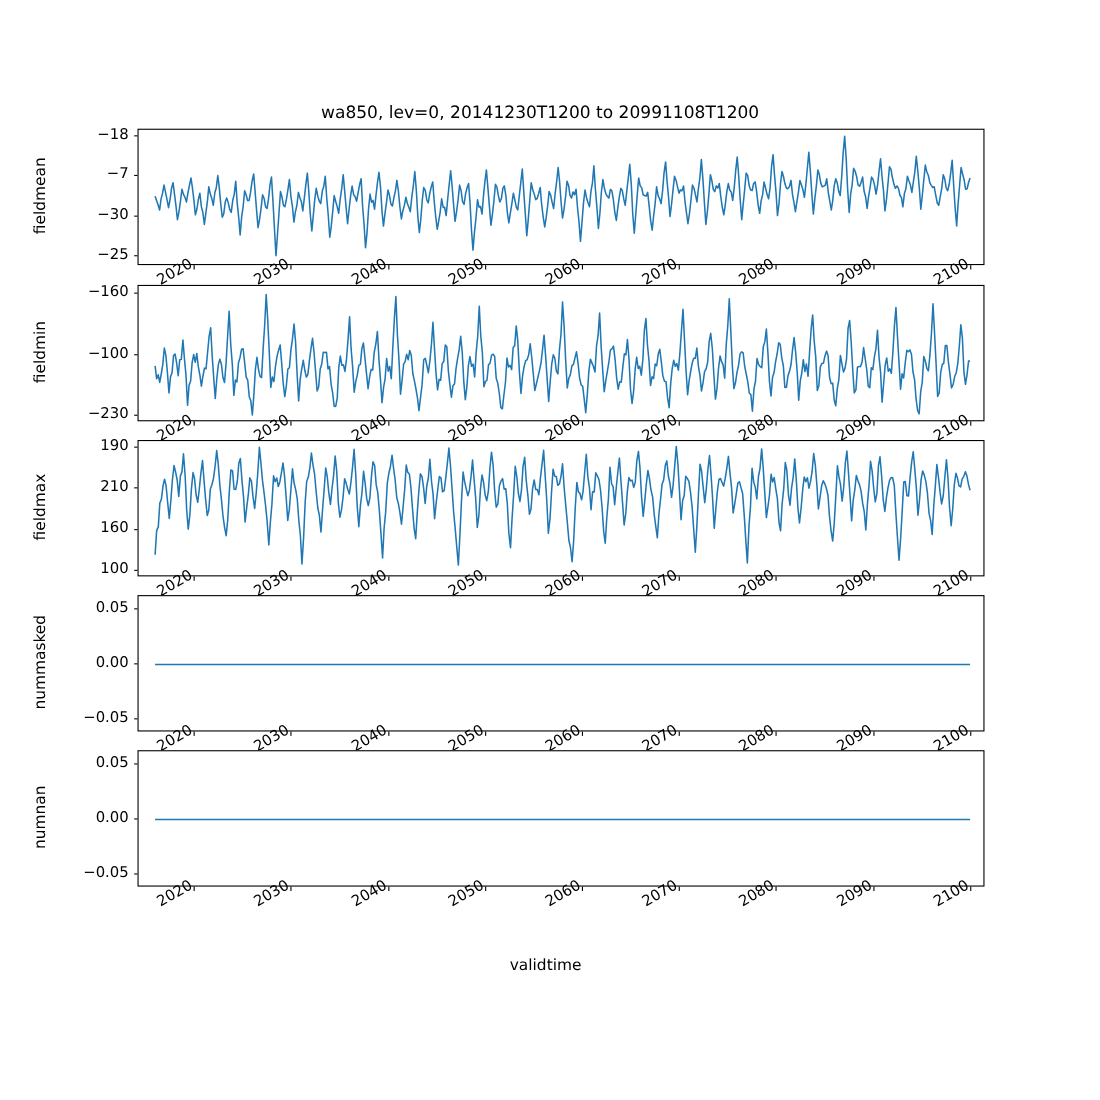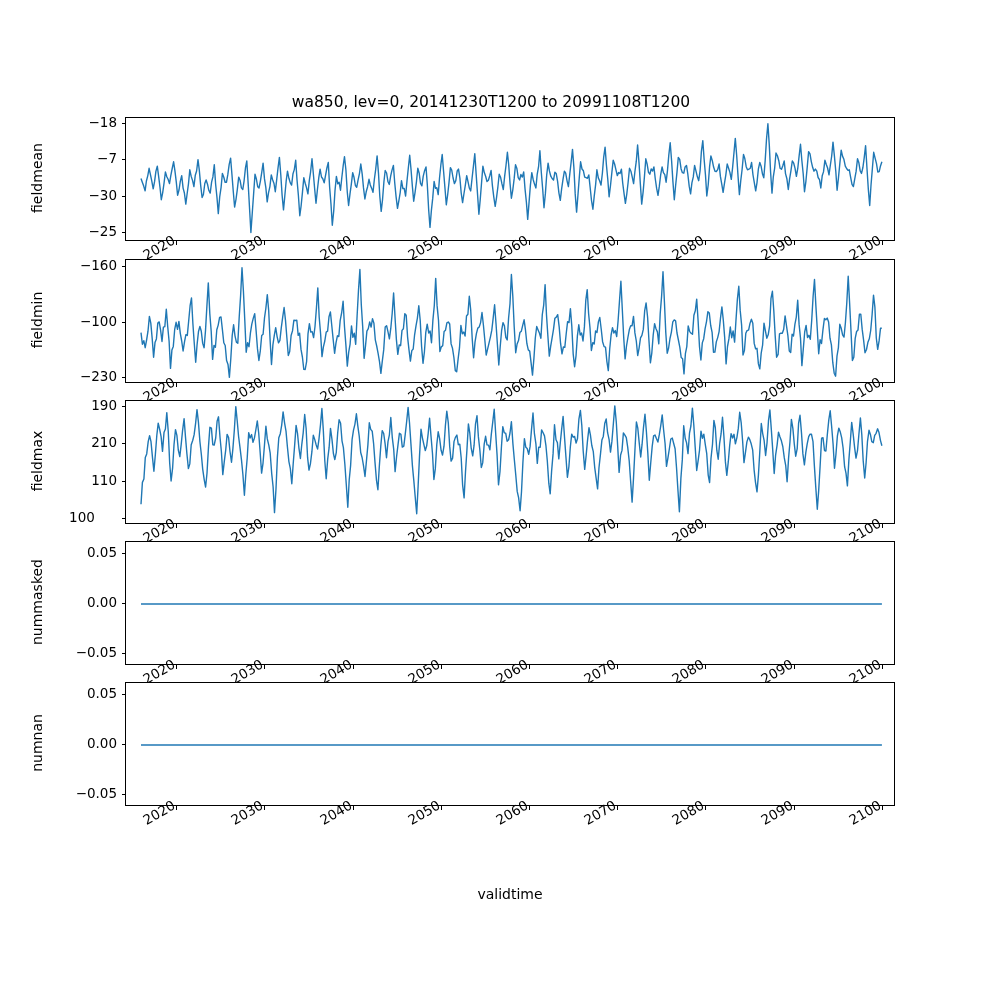--- a/index.html
+++ b/index.html
@@ -155,23 +155,23 @@
     <div class="xtick" style="left: 757.568px; top: 391px;">2090</div>
     <div class="xtickmark" style="left: 881.77px; top: 383px;"></div>
     <div class="xtick" style="left: 845.77px; top: 391px;">2100</div>
     <div class="ylabel" style="width: 124px; left: -25px; top: 312px;">fieldmin</div>
     <div class="axes" style="left: 125px; top: 400px; width: 770px; height: 124px;">
       <svg width="770" height="124">
         <polyline fill="none" stroke="#1f77b4" stroke-width="1.4" stroke-linejoin="round" points="15.0,103.3 16.4,81.4 17.9,78.0 19.3,56.4 20.7,52.9 22.2,40.7 23.6,34.6 25.0,40.7 26.5,56.6 27.9,70.3 29.4,53.0 30.8,34.5 32.2,22.2 33.7,28.5 35.1,35.6 36.5,50.4 38.0,31.6 39.4,28.0 40.8,11.6 42.3,31.3 43.7,62.2 45.1,80.0 46.6,67.2 48.0,43.7 49.5,28.6 50.9,34.4 52.3,49.0 53.8,55.6 55.2,43.3 56.6,29.3 58.1,17.7 59.5,36.1 60.9,52.7 62.4,67.6 63.8,62.9 65.2,43.7 66.7,39.5 68.1,33.9 69.6,22.4 71.0,8.6 72.4,20.9 73.9,40.5 75.3,53.0 76.7,68.1 78.2,78.6 79.6,86.0 81.0,72.2 82.5,45.4 83.9,26.3 85.4,27.1 86.8,43.8 88.2,44.0 89.7,37.0 91.1,20.2 92.5,15.8 94.0,36.2 95.4,50.7 96.8,73.6 98.3,60.3 99.7,49.2 101.1,33.4 102.6,36.6 104.0,50.5 105.5,61.2 106.9,47.6 108.3,29.5 109.8,5.6 111.2,19.8 112.6,35.5 114.1,47.3 115.5,59.2 116.9,73.5 118.4,94.3 119.8,73.5 121.2,57.3 122.7,31.6 124.1,37.0 125.6,33.6 127.0,41.3 128.4,37.1 129.9,28.5 131.3,19.9 132.7,32.0 134.2,52.0 135.6,72.1 137.0,62.3 138.5,43.8 139.9,25.2 141.3,37.9 142.8,44.1 144.2,52.2 145.7,72.6 147.1,85.8 148.5,111.6 150.0,87.8 151.4,56.2 152.8,36.8 154.3,32.7 155.7,24.1 157.1,10.9 158.6,22.1 160.0,30.1 161.4,45.8 162.9,60.6 164.3,67.3 165.8,82.7 167.2,62.7 168.6,44.9 170.1,24.4 171.5,32.4 172.9,46.8 174.4,57.5 175.8,43.3 177.2,31.8 178.7,13.5 180.1,27.3 181.6,56.7 183.0,69.1 184.4,62.8 185.9,50.7 187.3,34.2 188.7,38.4 190.2,44.0 191.6,48.1 193.0,37.8 194.5,23.6 195.9,7.5 197.3,28.9 198.8,59.7 200.2,77.8 201.7,58.1 203.1,46.7 204.5,27.4 206.0,38.6 207.4,52.5 208.8,58.6 210.3,51.3 211.7,31.8 213.1,18.8 214.6,22.2 216.0,39.8 217.4,46.6 218.9,63.7 220.3,83.7 221.8,106.3 223.2,79.0 224.6,64.6 226.1,38.3 227.5,29.2 228.9,23.3 230.4,12.8 231.8,24.8 233.2,34.9 234.7,51.5 236.1,56.5 237.5,64.6 239.0,75.5 240.4,60.4 241.9,43.9 243.3,21.8 244.7,28.4 246.2,30.2 247.6,42.5 249.0,61.4 250.5,79.5 251.9,88.7 253.3,65.7 254.8,44.9 256.2,29.7 257.7,32.5 259.1,42.6 260.5,56.7 262.0,40.6 263.4,33.8 264.8,16.5 266.3,36.7 267.7,48.2 269.1,70.6 270.6,55.5 272.0,43.8 273.4,32.3 274.9,33.4 276.3,46.1 277.8,45.1 279.2,33.6 280.6,21.0 282.1,6.4 283.5,21.8 284.9,42.4 286.4,64.6 287.8,79.4 289.2,95.7 290.7,112.7 292.1,85.5 293.5,55.4 295.0,28.2 296.4,36.8 297.9,43.6 299.3,49.6 300.7,44.8 302.2,32.3 303.6,17.3 305.0,35.1 306.5,52.8 307.9,78.5 309.3,67.9 310.8,43.4 312.2,30.8 313.6,37.4 315.1,49.3 316.5,54.1 318.0,45.2 319.4,24.5 320.8,10.1 322.3,21.9 323.7,45.4 325.1,60.1 326.6,57.1 328.0,40.6 329.4,36.4 330.9,34.1 332.3,43.7 333.8,43.2 335.2,57.0 336.6,83.8 338.1,96.9 339.5,70.7 340.9,49.4 342.4,22.9 343.8,32.2 345.2,47.2 346.7,54.9 348.1,44.2 349.5,23.0 351.0,14.7 352.4,35.9 353.9,49.5 355.3,66.5 356.7,61.9 358.2,43.1 359.6,35.3 361.0,43.9 362.5,44.1 363.9,48.8 365.3,33.4 366.8,20.7 368.2,8.3 369.6,31.3 371.1,54.4 372.5,83.8 374.0,70.5 375.4,46.5 376.8,25.6 378.3,31.9 379.7,32.1 381.1,40.2 382.6,38.8 384.0,32.0 385.4,20.7 386.9,42.6 388.3,58.2 389.7,73.3 391.2,90.4 392.6,96.7 394.1,109.7 395.5,90.7 396.9,61.5 398.4,37.6 399.8,46.2 401.2,47.5 402.7,53.4 404.1,45.4 405.5,28.6 407.0,12.0 408.4,32.3 409.9,42.8 411.3,62.4 412.7,46.1 414.2,46.2 415.6,28.9 417.0,31.5 418.5,34.9 419.9,44.3 421.3,59.7 422.8,82.2 424.2,92.8 425.6,70.1 427.1,52.4 428.5,23.7 430.0,38.8 431.4,41.6 432.8,57.9 434.3,41.7 435.7,27.9 437.1,15.4 438.6,37.4 440.0,56.8 441.4,76.3 442.9,65.6 444.3,46.2 445.7,33.1 447.2,36.2 448.6,35.5 450.1,42.1 451.5,37.5 452.9,18.2 454.4,9.4 455.8,24.3 457.2,50.0 458.7,68.4 460.1,54.9 461.5,39.6 463.0,26.7 464.4,33.9 465.8,44.5 467.3,50.7 468.7,66.3 470.2,77.7 471.6,87.9 473.0,66.5 474.5,52.8 475.9,39.1 477.3,35.4 478.8,22.2 480.2,18.0 481.6,31.7 483.1,38.7 484.5,51.1 485.9,40.4 487.4,22.3 488.8,4.9 490.3,21.3 491.7,45.4 493.1,71.4 494.6,54.0 496.0,49.4 497.4,31.9 498.9,34.1 500.3,36.6 501.7,46.2 503.2,59.8 504.6,79.7 506.1,101.1 507.5,77.4 508.9,49.7 510.4,21.0 511.8,27.2 513.2,41.6 514.7,56.0 516.1,43.2 517.5,26.3 519.0,13.2 520.4,30.8 521.8,51.7 523.3,79.3 524.7,62.2 526.2,45.4 527.6,34.9 529.0,34.0 530.5,37.8 531.9,41.0 533.3,33.7 534.8,24.3 536.2,13.9 537.6,28.7 539.1,42.8 540.5,65.4 541.9,57.2 543.4,47.5 544.8,38.0 546.3,37.1 547.7,42.5 549.1,47.7 550.6,67.7 552.0,90.0 553.4,110.8 554.9,77.1 556.3,58.9 557.7,24.8 559.2,37.3 560.6,41.9 562.0,52.6 563.5,32.2 564.9,25.0 566.4,7.1 567.8,24.0 569.2,46.3 570.7,69.5 572.1,59.9 573.5,49.3 575.0,30.1 576.4,37.2 577.8,33.2 579.3,43.6 580.7,52.3 582.2,74.1 583.6,81.5 585.0,57.2 586.5,43.2 587.9,19.5 589.3,26.5 590.8,49.2 592.2,58.2 593.6,42.7 595.1,32.7 596.5,16.2 597.9,35.3 599.4,60.9 600.8,74.4 602.3,60.7 603.7,44.4 605.1,32.7 606.6,37.0 608.0,33.3 609.4,42.8 610.9,36.6 612.3,27.4 613.7,11.3 615.2,21.8 616.6,39.7 618.0,61.6 619.5,51.1 620.9,40.9 622.4,36.1 623.8,38.7 625.2,42.8 626.7,49.2 628.1,68.8 629.5,81.3 631.0,90.9 632.4,74.4 633.8,50.7 635.3,22.5 636.7,32.6 638.1,39.3 639.6,54.5 641.0,42.1 642.5,19.7 643.9,9.0 645.3,28.1 646.8,50.1 648.2,72.5 649.6,54.2 651.1,44.1 652.5,31.2 653.9,35.8 655.4,39.8 656.8,45.5 658.3,56.9 659.7,64.3 661.1,80.8 662.6,56.9 664.0,40.5 665.4,18.4 666.9,27.6 668.3,43.1 669.7,55.2 671.2,47.6 672.6,22.2 674.0,14.3 675.5,32.1 676.9,52.9 678.4,63.9 679.8,51.6 681.2,42.8 682.7,35.7 684.1,33.1 685.5,33.3 687.0,40.6 688.4,65.1 689.8,86.5 691.3,108.2 692.7,89.4 694.1,65.2 695.6,37.2 697.0,36.7 698.5,49.5 699.9,50.0 701.3,33.7 702.8,18.9 704.2,9.8 705.6,25.0 707.1,43.3 708.5,67.3 709.9,53.8 711.4,34.8 712.8,27.1 714.2,30.7 715.7,36.9 717.1,47.0 718.6,65.7 720.0,72.1 721.4,84.9 722.9,58.6 724.3,40.7 725.7,21.4 727.2,33.3 728.6,46.4 730.0,57.1 731.5,49.7 732.9,33.3 734.4,16.9 735.8,33.6 737.2,59.8 738.7,77.0 740.1,61.7 741.5,40.3 743.0,29.3 744.4,33.4 745.8,40.7 747.3,41.7 748.7,34.3 750.1,32.3 751.6,27.8 753.0,31.6 754.5,39.6 755.9,44.7"></polyline>
       </svg>
     </div>
     <div class="ytickmark" style="left: 121.5px; top: 518.364px;"></div>
-    <div class="ytick" style="left: 47px; top: 509.364px; width: 70px; text-align: center;">100</div>
+    <div class="ytick" style="left: 47px; top: 509.364px; width: 70px;">100</div>
     <div class="ytickmark" style="left: 121.5px; top: 480.788px;"></div>
-    <div class="ytick" style="left: 47px; top: 471.788px; width: 70px;">110</div>
+    <div class="ytick" style="left: 47px; top: 471.788px; width: 70px;">160</div>
     <div class="ytickmark" style="left: 121.5px; top: 443.212px;"></div>
     <div class="ytick" style="left: 47px; top: 434.212px; width: 70px;">210</div>
     <div class="ytickmark" style="left: 121.5px; top: 405.636px;"></div>
     <div class="ytick" style="left: 47px; top: 396.636px; width: 70px;">190</div>
     <div class="xtickmark" style="left: 176.157px; top: 524px;"></div>
     <div class="xtick" style="left: 140.157px; top: 532px;">2020</div>
     <div class="xtickmark" style="left: 264.359px; top: 524px;"></div>
     <div class="xtick" style="left: 228.359px; top: 532px;">2030</div>
     <div class="xtickmark" style="left: 352.56px; top: 524px;"></div>
     <div class="xtick" style="left: 316.56px; top: 532px;">2040</div>
@@ -241,14 +241,14 @@
     <div class="xtick" style="left: 492.963px; top: 814px;">2060</div>
     <div class="xtickmark" style="left: 617.165px; top: 806px;"></div>
     <div class="xtick" style="left: 581.165px; top: 814px;">2070</div>
     <div class="xtickmark" style="left: 705.367px; top: 806px;"></div>
     <div class="xtick" style="left: 669.367px; top: 814px;">2080</div>
     <div class="xtickmark" style="left: 793.568px; top: 806px;"></div>
     <div class="xtick" style="left: 757.568px; top: 814px;">2090</div>
     <div class="xtickmark" style="left: 881.77px; top: 806px;"></div>
     <div class="xtick" style="left: 845.77px; top: 814px;">2100</div>
     <div class="ylabel" style="width: 124px; left: -25px; top: 735px;">numnan</div>
-    <div class="xlabel" style="left: 125px; width: 770px; top: 870px; margin-top: 16px;">validtime</div>
+    <div class="xlabel" style="left: 111px; width: 770px; top: 870px;">validtime</div>
   </div>
 
 </body></html>

